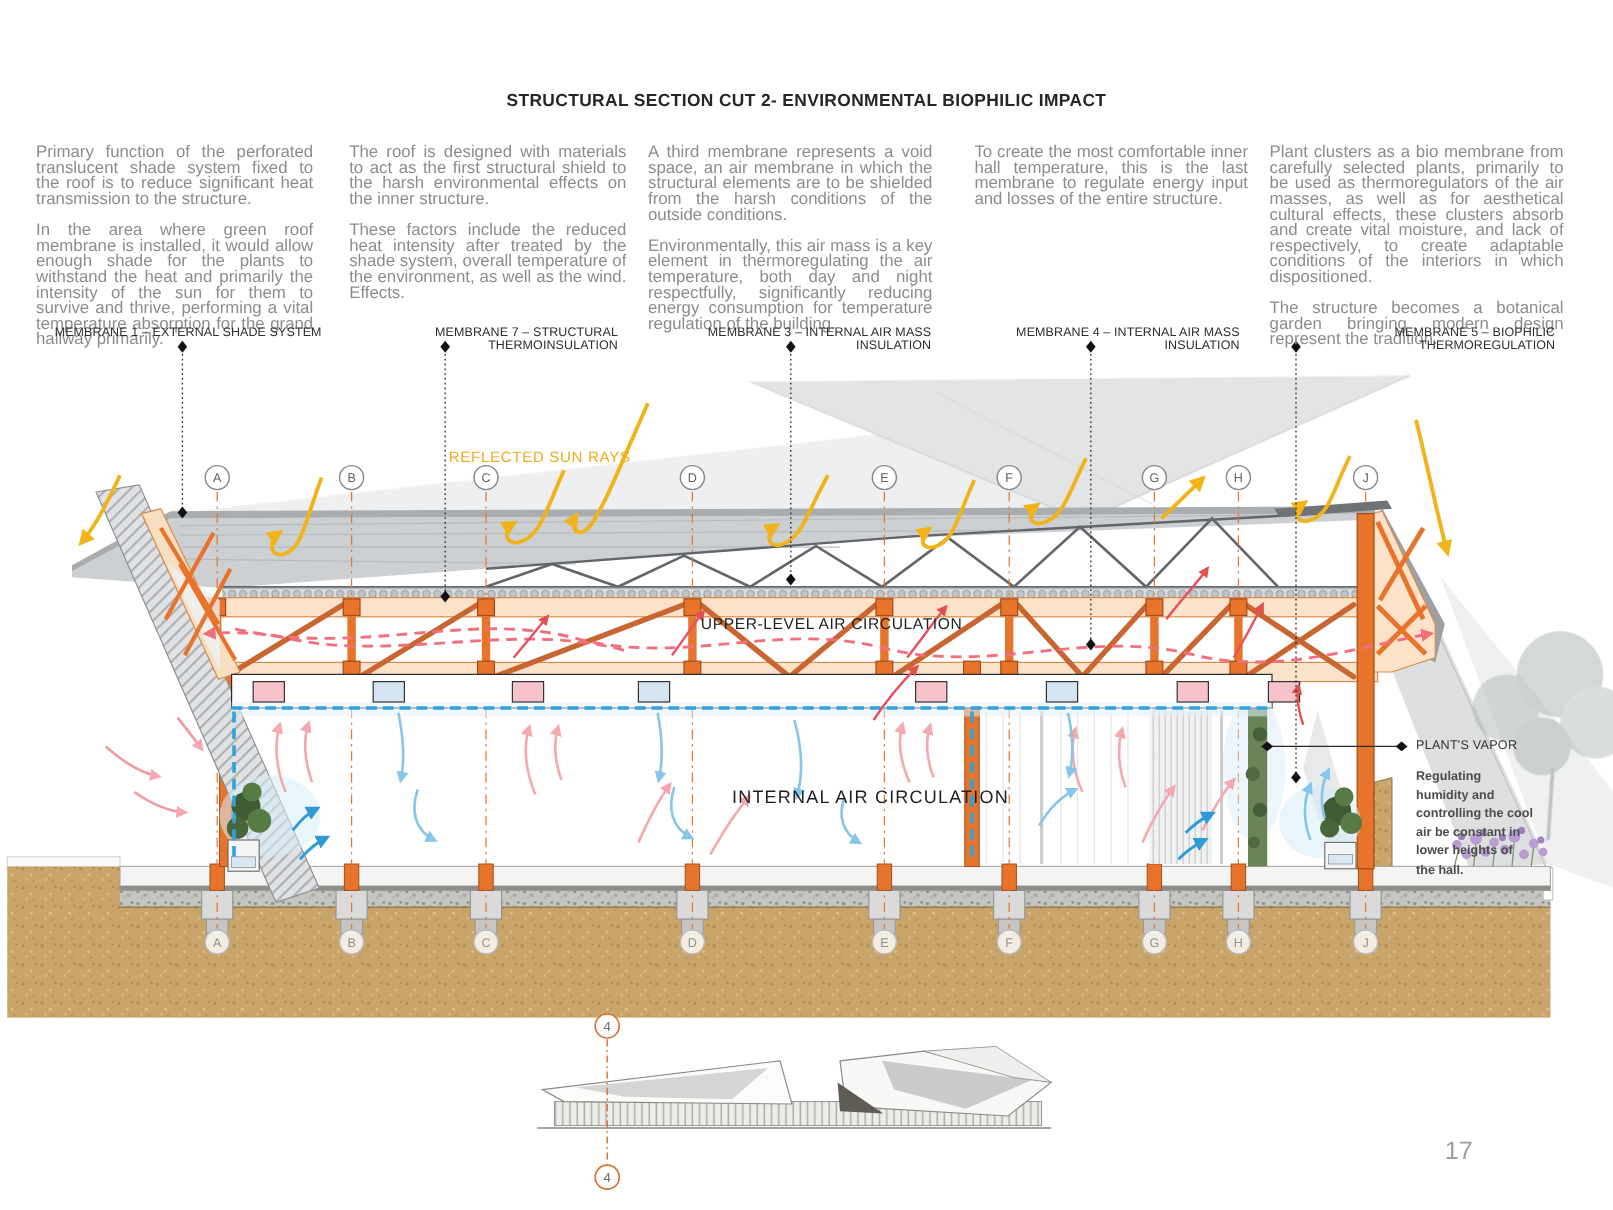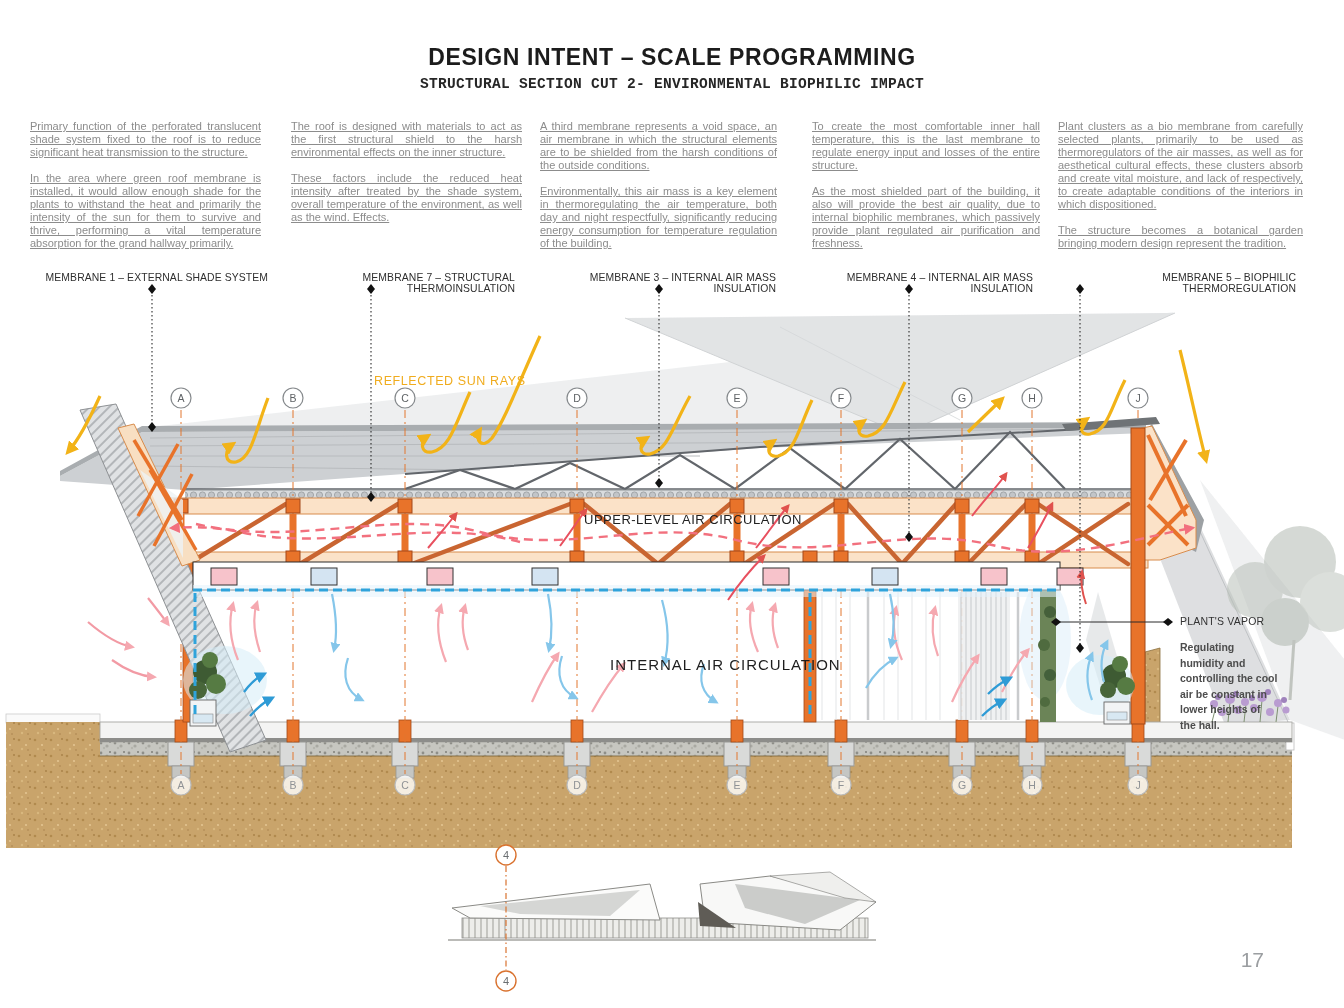--- a/index.html
+++ b/index.html
@@ -2,35 +2,35 @@
 <html><head>
 <meta charset="utf-8">
 <style>
   html,body{margin:0;padding:0;background:#ffffff;}
   .canvas{position:relative;width:1344px;height:1008px;background:#ffffff;overflow:hidden;
           font-family:"Liberation Sans",sans-serif;}
   .abs{position:absolute;}
   .title{left:0;top:44px;width:1344px;text-align:center;font-size:23px;font-weight:700;
          letter-spacing:.6px;color:#1c1c1c;}
   .subtitle{left:0;top:76px;width:1344px;text-align:center;font-size:14.5px;font-weight:700;
-            letter-spacing:.3px;color:#262626;font-family:Liberation Mono, monospace;}
-  .col{top:120px;font-size:11px;line-height:13px;color:#8c8c8c;text-align:justify;text-decoration:underline;}
+            letter-spacing:.3px;color:#262626;}
+  .col{top:120px;font-size:14px;line-height:13px;color:#8c8c8c;text-align:justify;}
   .col p{margin:0 0 13px 0;}
   .c1{left:30px;width:231px;} .c2{left:291px;width:231px;} .c3{left:540px;width:237px;}
   .c4{left:812px;width:228px;} .c5{left:1058px;width:245px;}
   .mem{top:272px;font-size:10.4px;color:#2e2e2e;text-align:right;letter-spacing:.1px;}
   .m1{left:38px;width:230px;} .m2{left:285px;width:230px;} .m3{left:546px;width:230px;}
   .m4{left:803px;width:230px;} .m5{left:1064px;width:232px;}
   .lbl-sun{left:374px;top:374px;font-size:12.5px;letter-spacing:.6px;color:#f0ac1e;text-align:center;}
   .lbl-upper{left:584px;top:512px;font-size:13px;letter-spacing:.5px;color:#222222;}
   .lbl-internal{left:562px;top:656px;font-size:15px;letter-spacing:1px;color:#1e1e1e;margin-left:48px;}
   .lbl-pv{left:1180px;top:615px;font-size:10.5px;color:#333333;letter-spacing:.2px;}
   .pv-desc{left:1180px;top:640px;width:99px;font-size:10.5px;line-height:15.5px;
            font-weight:700;color:#4d4d4d;}
-  .pagenum{left:1204px;top:948px;width:60px;font-size:21px;color:#9b9ea1;text-align:right;}
+  .pagenum{left:1204px;top:948px;width:60px;font-size:21px;color:#9b9ea1;text-align:left;}
   svg text{font-family:"Liberation Sans",sans-serif;}
 </style>
 </head>
 <body>
 
 <div class="canvas">
 
 <svg class="abs" style="left:0;top:0;" width="1344" height="1008" viewBox="0 0 1344 1008">
   <defs>
     <pattern id="soil" width="16" height="16" patternUnits="userSpaceOnUse">
@@ -509,38 +509,36 @@
     <g>
       <line x1="506" y1="866" x2="506" y2="970" stroke="#D9722F" stroke-width="1.2" stroke-dasharray="6 3 1.5 3"></line>
       <circle cx="506" cy="855" r="10" fill="#FFFFFF" stroke="#D9722F" stroke-width="1.4"></circle>
       <circle cx="506" cy="981" r="10" fill="#FFFFFF" stroke="#D9722F" stroke-width="1.4"></circle>
       <text x="506" y="859" font-size="11" text-anchor="middle" fill="#6A6E71">4</text>
       <text x="506" y="985" font-size="11" text-anchor="middle" fill="#6A6E71">4</text>
     </g>
   </g>
 </svg>
 
-<div class="abs title">DESIGN INTENT – SCALE PROGRAMMING</div>
 <div class="abs subtitle">STRUCTURAL SECTION CUT 2- ENVIRONMENTAL BIOPHILIC IMPACT</div>
 
 <div class="abs col c1">
   <p>Primary function of the perforated translucent shade system fixed to the roof is to reduce significant heat transmission to the structure.</p>
   <p>In the area where green roof membrane is installed, it would allow enough shade for the plants to withstand the heat and primarily the intensity of the sun for them to survive and thrive, performing a vital temperature absorption for the grand hallway primarily.</p>
 </div>
 <div class="abs col c3">
   <p>A third membrane represents a void space, an air membrane in which the structural elements are to be shielded from the harsh conditions of the outside conditions.</p>
   <p>Environmentally, this air mass is a key element in thermoregulating the air temperature, both day and night respectfully, significantly reducing energy consumption for temperature regulation of the building.</p>
 </div>
 <div class="abs col c2">
   <p>The roof is designed with materials to act as the first structural shield to the harsh environmental effects on the inner structure.</p>
   <p>These factors include the reduced heat intensity after treated by the shade system, overall temperature of the environment, as well as the wind. Effects.</p>
 </div>
 <div class="abs col c4">
   <p>To create the most comfortable inner hall temperature, this is the last membrane to regulate energy input and losses of the entire structure.</p>
-  <p>As the most shielded part of the building, it also will provide the best air quality, due to internal biophilic membranes, which passively provide plant regulated air purification and freshness.</p>
 </div>
 <div class="abs col c5">
   <p>Plant clusters as a bio membrane from carefully selected plants, primarily to be used as thermoregulators of the air masses, as well as for aesthetical cultural effects, these clusters absorb and create vital moisture, and lack of respectively, to create adaptable conditions of the interiors in which dispositioned.</p>
   <p>The structure becomes a botanical garden bringing modern design represent the tradition.</p>
 </div>
 
 <div class="abs mem m1">MEMBRANE 1 – EXTERNAL SHADE SYSTEM</div>
 <div class="abs mem m2">MEMBRANE 7 – STRUCTURAL THERMOINSULATION</div>
 <div class="abs mem m3">MEMBRANE 3 – INTERNAL AIR MASS INSULATION</div>
 <div class="abs mem m4">MEMBRANE 4 – INTERNAL AIR MASS INSULATION</div>

